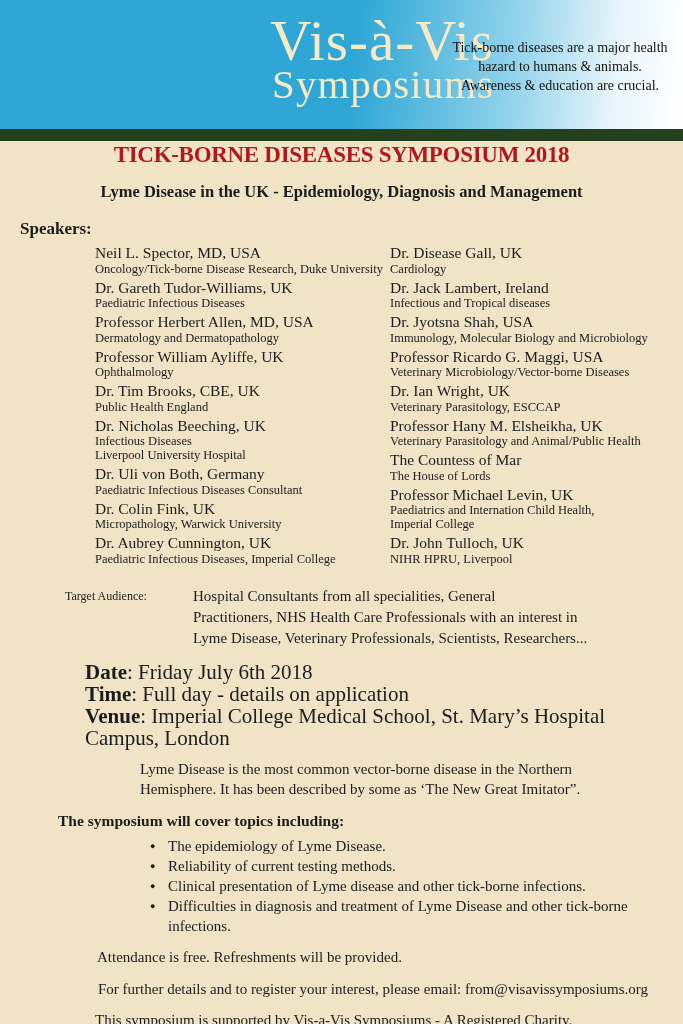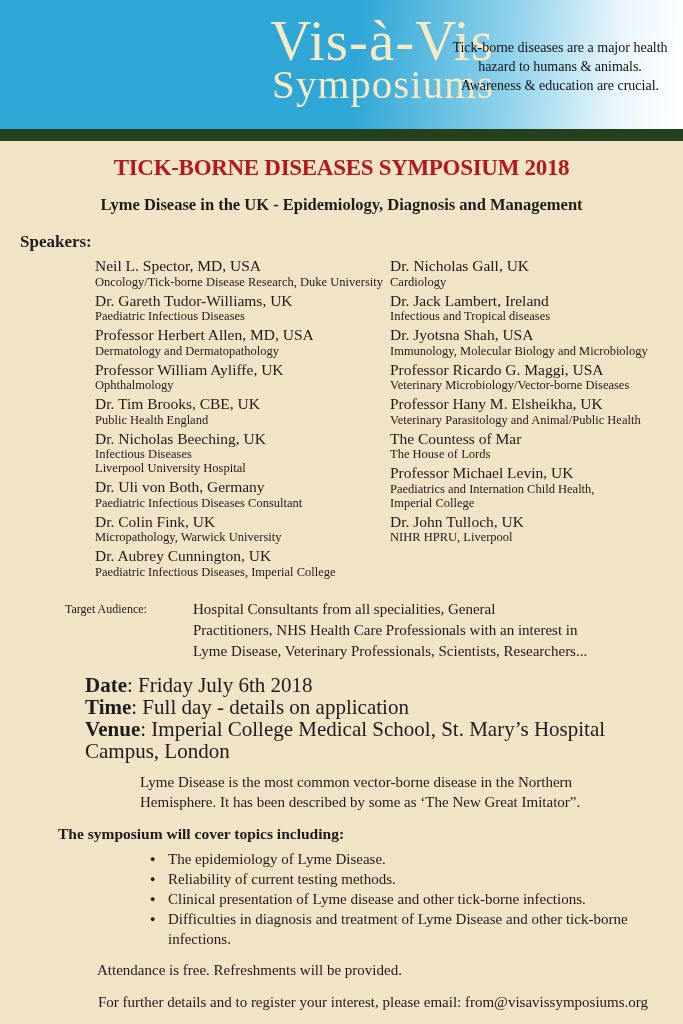--- a/index.html
+++ b/index.html
@@ -16,21 +16,21 @@
   .header{
     position:relative;height:129px;
     background:linear-gradient(95deg,var(--header-blue) 0%,var(--header-blue) 52%,#8ED1EA 74%,#EAF6FB 90%,#FFFFFF 100%);
   }
   .logo{position:absolute;left:210px;top:12px;width:284px;text-align:right;color:var(--logo-cream);}
   .logo-line1{font-size:57px;line-height:58px;letter-spacing:1px;}
   .logo-line2{font-size:41px;line-height:40px;margin-top:-6px;letter-spacing:1px;}
   .tagline{position:absolute;right:4px;top:38px;width:238px;text-align:center;
            font-size:14px;line-height:19px;color:#121212;}
   .divider{height:12px;background:var(--divider-green);}
-  .title{margin-top:13px;text-align:center;font-size:23px;font-weight:bold;
+  .title{text-align:center;font-size:23px;font-weight:bold;
          color:var(--title-red);letter-spacing:-0.3px;line-height:27px;}
   .subtitle{margin-top:14px;text-align:center;font-size:16.5px;font-weight:bold;line-height:20px;}
   .speakers-heading{margin:16px 0 6px 20px;font-size:17px;font-weight:bold;line-height:21px;}
   .columns{display:flex;margin-left:95px;}
   .col-left{width:295px;flex:none;}
   .col-right{flex:none;}
   .entry{margin-bottom:4px;}
   .s-name{font-size:15.5px;line-height:16.5px;white-space:nowrap;}
   .s-role{font-size:12.5px;line-height:14px;white-space:nowrap;}
   .target{display:flex;margin:16px 0 0 65px;}
@@ -107,34 +107,38 @@
         <div class="s-name">Dr. Colin Fink, UK</div>
         <div class="s-role">Micropathology, Warwick University</div>
       </div>
       <div class="entry">
         <div class="s-name">Dr. Aubrey Cunnington, UK</div>
         <div class="s-role">Paediatric Infectious Diseases, Imperial College</div>
       </div>
     </div>
     <div class="col-right">
       <div class="entry">
-        <div class="s-name">Dr. Nicholas Gall, UK</div>
+        <div class="s-name">Dr. Disease Gall, UK</div>
         <div class="s-role">Cardiology</div>
       </div>
       <div class="entry">
         <div class="s-name">Dr. Jack Lambert, Ireland</div>
         <div class="s-role">Infectious and Tropical diseases</div>
       </div>
       <div class="entry">
         <div class="s-name">Dr. Jyotsna Shah, USA</div>
         <div class="s-role">Immunology, Molecular Biology and Microbiology</div>
       </div>
       <div class="entry">
         <div class="s-name">Professor Ricardo G. Maggi, USA</div>
         <div class="s-role">Veterinary Microbiology/Vector-borne Diseases</div>
+      </div>
+      <div class="entry">
+        <div class="s-name">Dr. Ian Wright, UK</div>
+        <div class="s-role">Veterinary Parasitology, ESCCAP</div>
       </div>
       <div class="entry">
         <div class="s-name">Professor Hany M. Elsheikha, UK</div>
         <div class="s-role">Veterinary Parasitology and Animal/Public Health</div>
       </div>
       <div class="entry">
         <div class="s-name">The Countess of Mar</div>
         <div class="s-role">The House of Lords</div>
       </div>
       <div class="entry">

